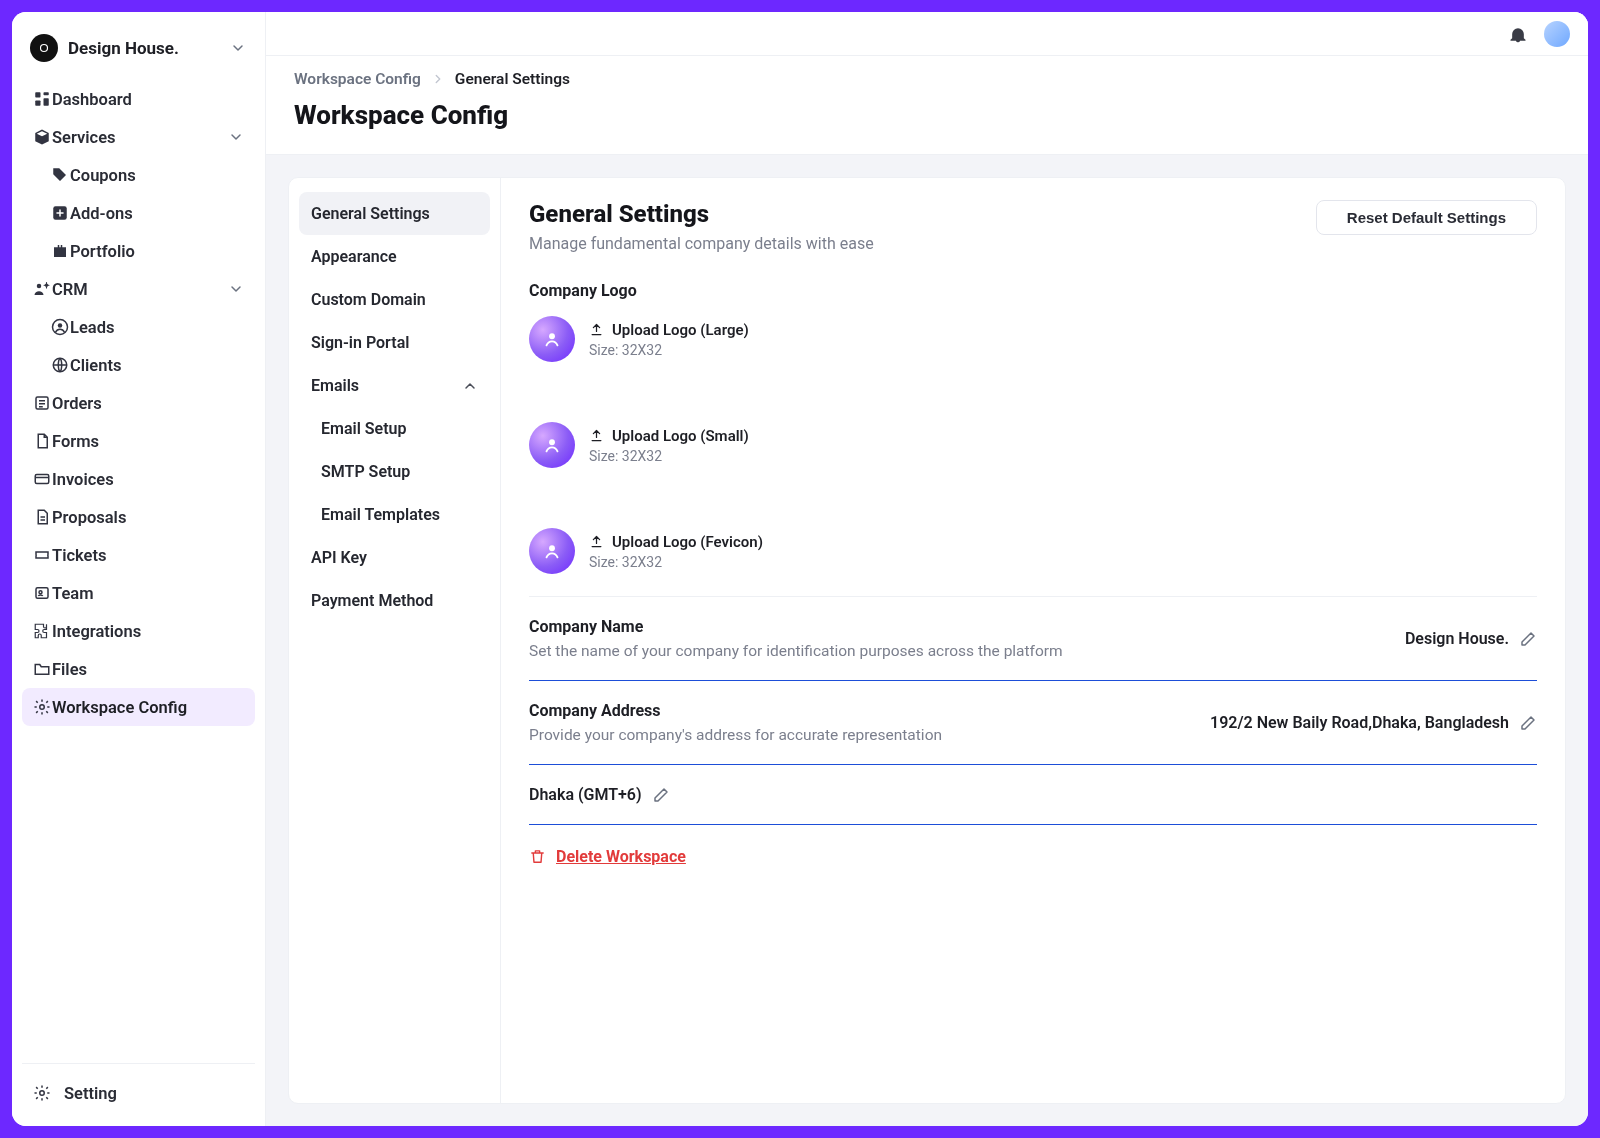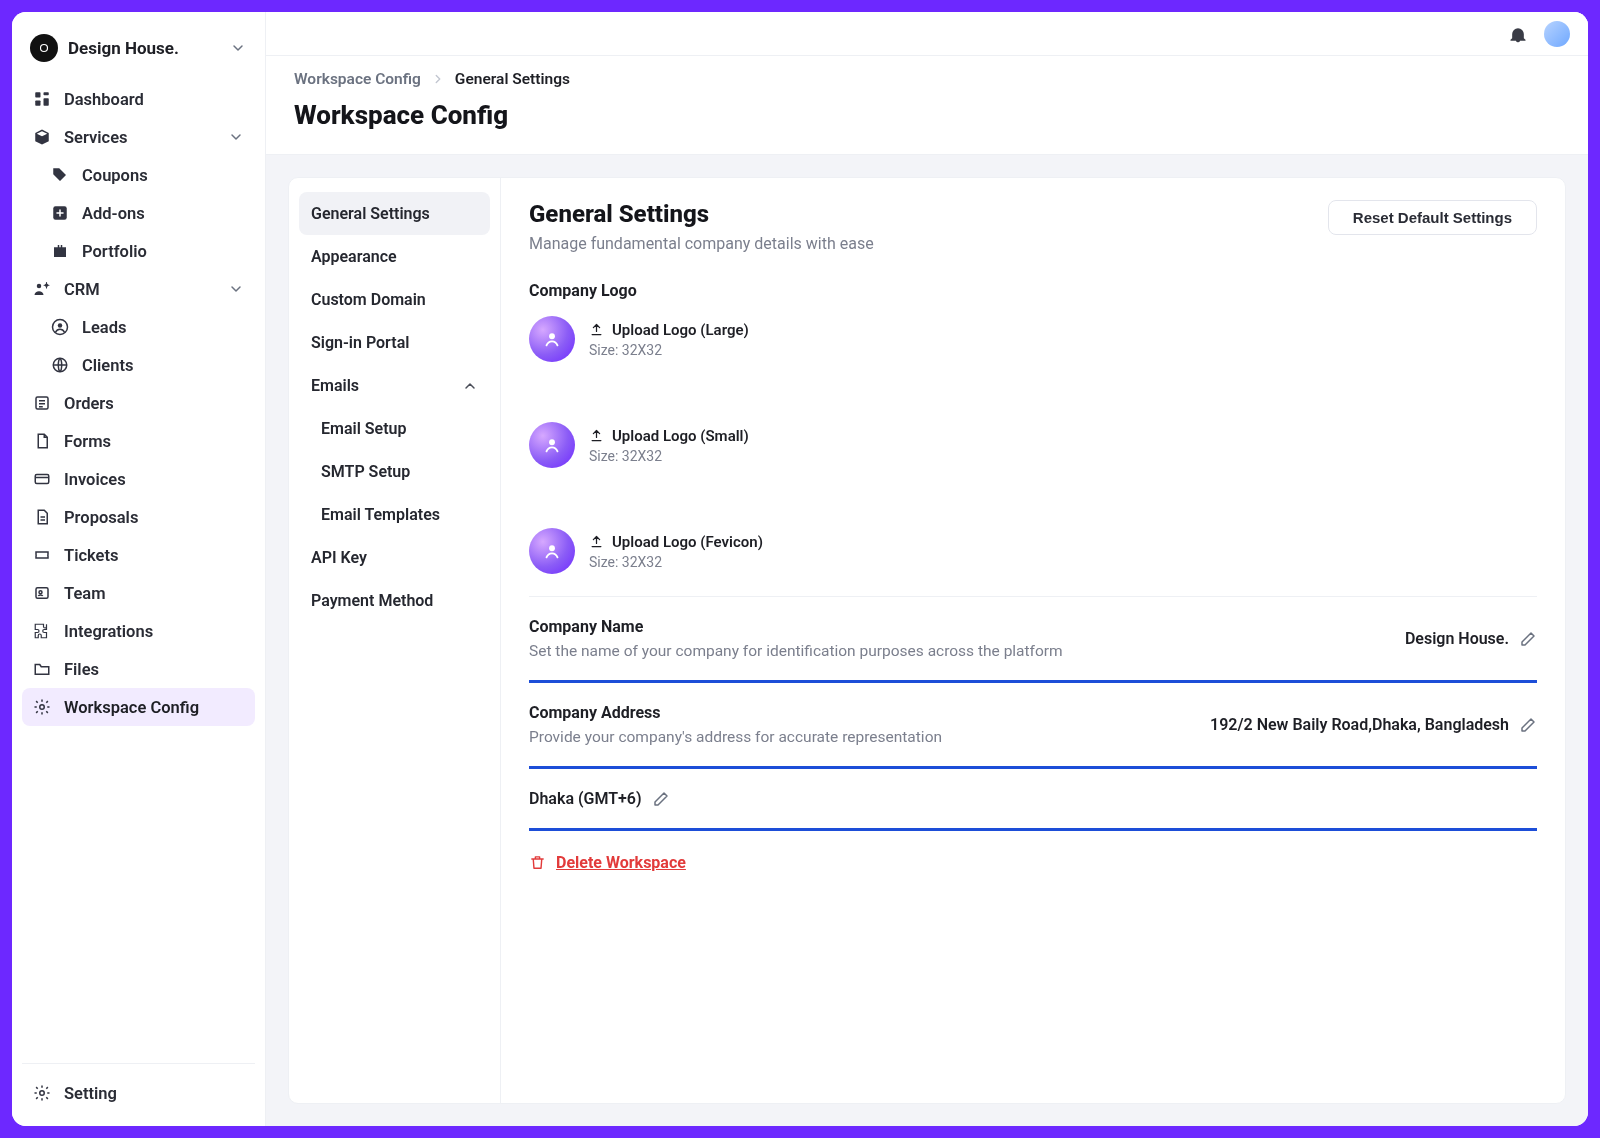--- a/index.html
+++ b/index.html
@@ -30,21 +30,21 @@
   .workspace-switch {
     display:flex; align-items:center; gap:10px;
     padding: 10px 8px 14px 8px;
   }
   .ws-logo { width:28px; height:28px; border-radius:50%; background:#111; display:flex; align-items:center; justify-content:center; color:#fff; font-size:12px; }
   .ws-name { font-weight:700; font-size:17px; color:#1e1f25; flex:1; }
   .chev { color:#6b7280; width:18px; height:18px; display:flex; align-items:center; justify-content:center; }
 
   .nav { flex:1; overflow:auto; padding-top:4px; }
   .nav-item, .nav-sub {
-    display:flex; align-items:center; gap:12px;
+    display:flex; align-items:center; 
     padding: 9px 10px;
     border-radius:8px;
     color:#2a2c35;
     font-size:16.5px;
     font-weight:600;
     cursor:pointer;
   }
   .nav-item .spacer { flex:1; }
   .nav-sub { padding-left: 28px; font-weight:600; color:#2a2c35; }
   .nav-item.active, .nav-sub.active { background:#f2ebff; color:#1e1f25; }
@@ -81,40 +81,40 @@
   .stab.sub { padding-left:22px; }
   .stab.active { background:#f1f2f6; }
 
   
   .settings-body { flex:1; padding: 22px 28px 30px 28px; }
   .sb-head { display:flex; align-items:flex-start; justify-content:space-between; }
   .sb-title { font-size:24px; font-weight:800; color:#14151a; }
   .sb-desc { font-size:16px; color:#7b7f8d; margin-top:6px; }
   .reset-btn {
     border:1px solid #e3e5ec; background:#fff; color:#2a2c35; font-weight:600;
-    border-radius:8px; padding:8px 24px; font-size:15px; cursor:pointer;
+    border-radius:8px; padding:8px 30px; font-size:15px; cursor:pointer;
   }
 
   .section { margin-top:28px; }
   .section-label { font-size:16px; font-weight:700; color:#1e1f25; }
 
   .logo-row { display:flex; gap:60px; margin-top:16px;flex-direction:column; }
   .logo-item { display:flex; align-items:center; gap:14px; }
   .logo-ball {
     width:46px; height:46px; border-radius:50%;
     background: radial-gradient(circle at 30% 30%, #d6a8ff, #8b5cf6 55%, #6d28ff 100%);
     display:flex; align-items:center; justify-content:center; color:#fff;
   }
   .logo-texts { display:flex; flex-direction:column; gap:3px; }
   .upload-line { display:flex; align-items:center; gap:8px; font-size:15px; font-weight:600; color:#1e1f25; cursor:pointer; }
   .size-line { font-size:14px; color:#7b7f8d; }
 
   .divider { border-top:1px solid #eef0f4; margin-top:22px; }
 
-  .field-row { display:flex; justify-content:space-between; gap:26px; padding:20px 0; border-bottom:3px solid #1d4ed8; }
+  .field-row { display:flex; justify-content:space-between; gap:26px; padding:20px 0; border-bottom:1px solid #1d4ed8; }
   .field-left { max-width:640px; }
   .field-label { font-size:16px; font-weight:700; color:#1e1f25; }
   .field-desc { font-size:15.5px; color:#7b7f8d; margin-top:6px; }
   .field-right { display:flex; align-items:center; gap:10px; font-size:16px; color:#1e1f25; font-weight:600; white-space:nowrap; }
   .edit-icn { width:18px; height:18px; color:#6b7280; cursor:pointer; }
 
   .danger { display:flex; align-items:center; gap:10px; margin-top:22px; color:#e23b3b; font-weight:700; font-size:16px; cursor:pointer;text-decoration:underline; }
 
   svg { display:block; }
 </style>

